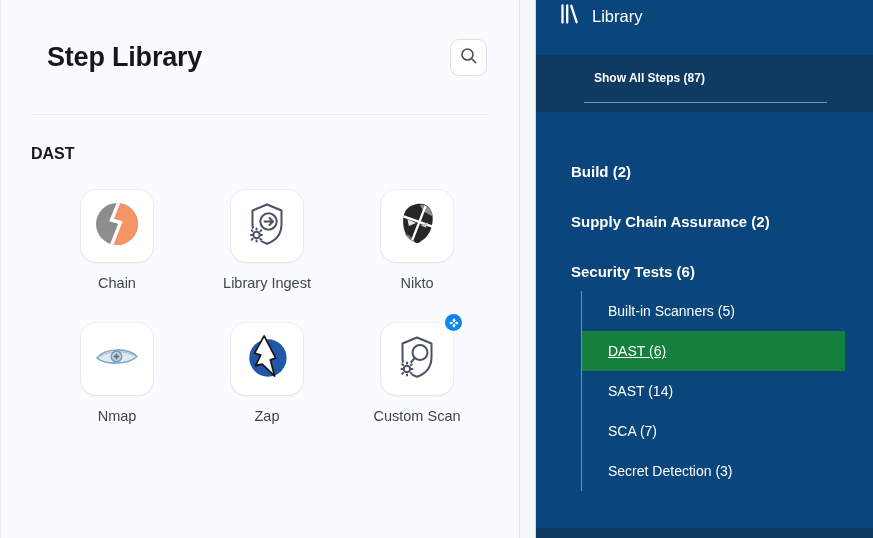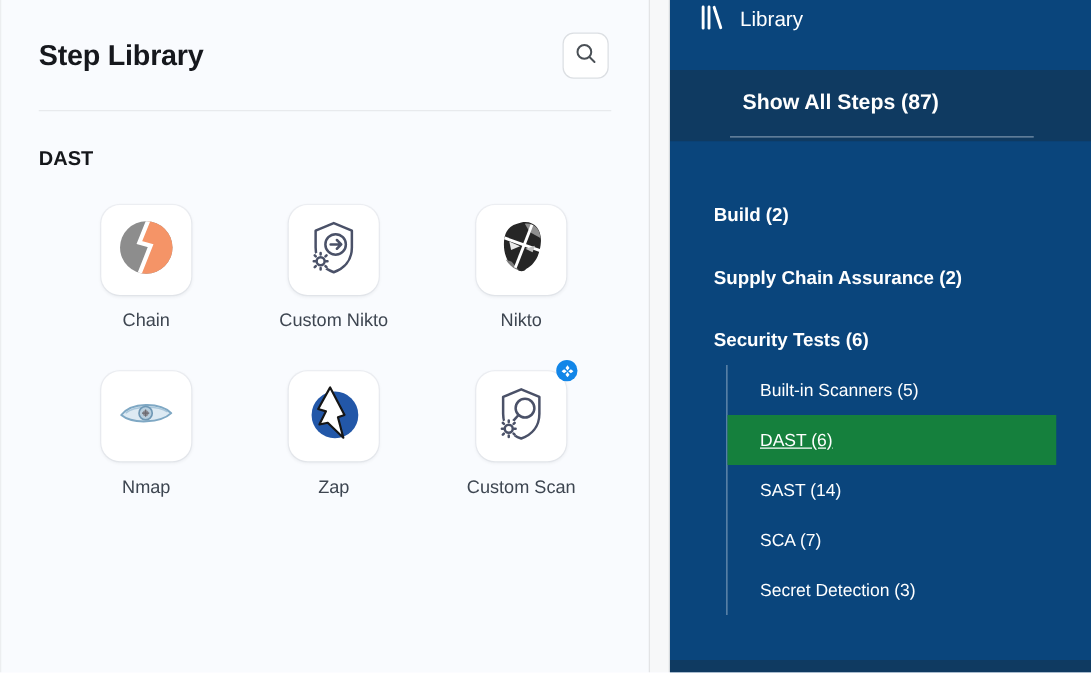--- a/index.html
+++ b/index.html
@@ -19,21 +19,21 @@
     border-left: 1px solid #eceef0;
     border-right: 1px solid #e3e4e6;
     position: relative;
     flex: none;
   }
   .panel-header {
     display: flex; align-items: center; justify-content: space-between;
     padding: 26px 32px 0 30px;
   }
   .page-title {
-    margin: 0; font-size: 23px; font-weight: 700; color: #16181d;
+    margin: 16px; font-size: 27px; font-weight: 700; color: #16181d;
     letter-spacing: -0.2px;
   }
   .search-btn {
     width: 37px; height: 37px;
     background: #ffffff;
     border: 1px solid #dcdfe3;
     border-radius: 9px;
     display: flex; align-items: center; justify-content: center;
     cursor: pointer; padding: 0;
   }
@@ -86,21 +86,21 @@
   .sidebar-title { font-size: 16.5px; font-weight: 500; }
 
   .show-all-band {
     margin-top: 27px;
     height: 57px;
     background: #0f3a61;
     padding-top: 16px;
   }
   .show-all-label {
     padding-left: 58px;
-    font-size: 17px; font-weight: 700;
+    font-size: 12px; font-weight: 700;
     cursor: pointer;
   }
   .band-divider {
     border: none; border-top: 1px solid #9db0c4;
     margin: 17px 46px 0 48px; opacity: .75;
   }
 
   .nav { padding-top: 36px; margin-top: 15px; }
   .nav-item {
     padding-left: 35px;
@@ -175,21 +175,21 @@
           <svg width="44" height="46" viewBox="0 0 44 46" fill="none" stroke="#4a5168" stroke-width="2" stroke-linejoin="round" stroke-linecap="round">
             <path d="M22 3.5 L36.5 9.5 L36.5 23 C36.5 33.5 30 40 22 42.8 C14 40 7.5 33.5 7.5 23 L7.5 9.5 Z"></path>
             <circle cx="23.5" cy="20.5" r="8.2"></circle>
             <path d="M19.5 20.5 H27 M24.5 17 L28 20.5 L24.5 24"></path>
             <circle cx="11.5" cy="34" r="7.5" fill="#ffffff" stroke="none"></circle>
             <circle cx="11.5" cy="34" r="3.2"></circle>
             <path d="M11.5 28.6 V27.4 M11.5 40.6 V39.4 M17 34 H15.8 M7.2 34 H6 M15.4 30.1 L16.2 29.3 M6.8 38.7 L7.6 37.9 M15.4 37.9 L16.2 38.7 M6.8 29.3 L7.6 30.1"></path>
           </svg>
         </span>
       </div>
-      <div class="step-label">Custom Nikto</div>
+      <div class="step-label">Library Ingest</div>
     </div>
 
     <div class="step">
       <div class="step-card">
         <span>
           <svg width="42" height="46" viewBox="0 0 44 48">
             <path d="M22 3 C33 1 39 9 38.5 19 C38 29 34 38 26 42 C24.5 44.5 20 44.5 18.5 42 C12 40 7 31 7.5 20 C8 9 13 5 22 3 Z" fill="#262626"></path>
             <path d="M25 4 C33 3.2 38 9 38 16 L29 11 Z" fill="#8f8f8f"></path>
             <path d="M9 34 C12 39 16 42 20 43 L14 36 Z" fill="#7d7d7d"></path>
             <path d="M8 16 L39 27" stroke="#ffffff" stroke-width="2.4"></path>

